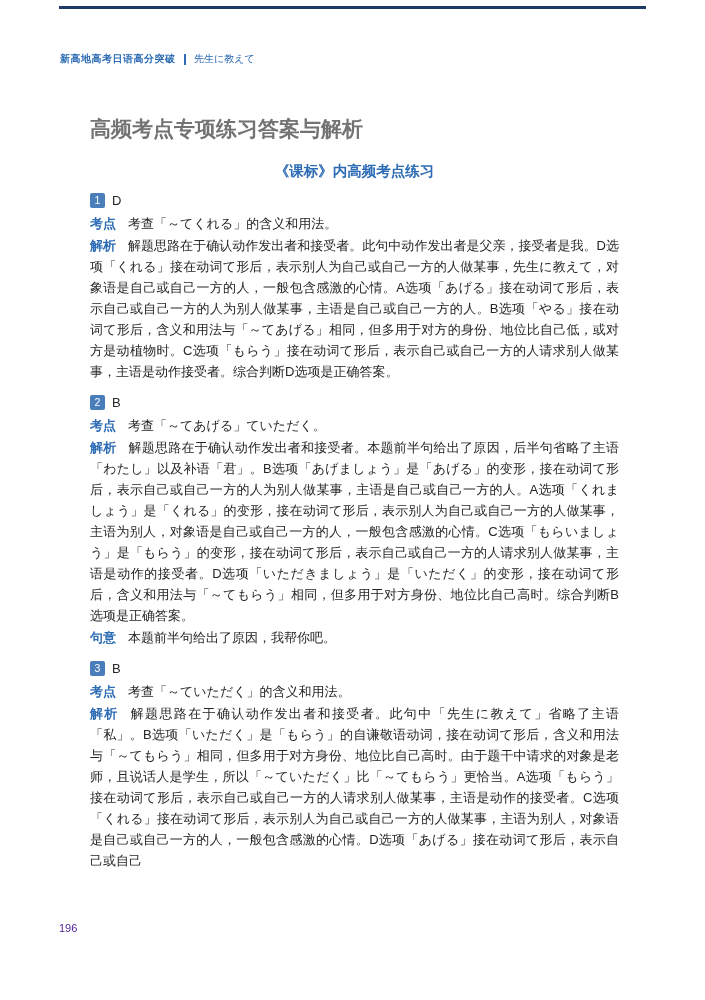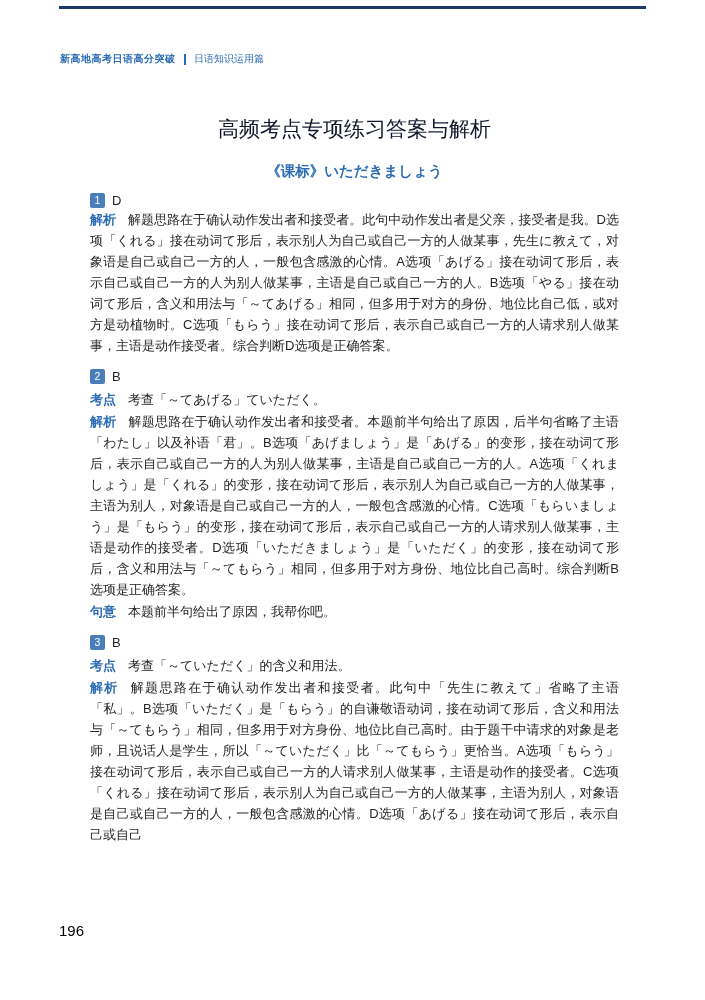--- a/index.html
+++ b/index.html
@@ -33,25 +33,25 @@
     width: 2.5px; height: 11px;
     background: #2d6cb4;
     margin: 0 8px;
   }
   .content {
     position: absolute;
     top: 116px; left: 88px;
     width: 529px;
   }
   .title {
-    text-align: center;
+    text-align: left;
     font-size: 21px;
     line-height: 26px;
-    font-weight: normal;
-    color: #0f172a;
+    font-weight: bold;
+    color: #737373;
   }
   .subtitle {
     text-align: center;
     font-size: 14.5px;
     line-height: 18px;
     font-weight: bold;
     color: #2d6cb4;
     margin-top: 20px;
   }
   .section-heading {
@@ -89,47 +89,50 @@
   }
   .para.first { margin-top: 5px; }
   .label {
     color: #2d6cb4;
     font-weight: bold;
     margin-right: 12px;
   }
   .page-number {
     position: absolute;
     left: 57px; top: 922px;
-    font-size: 15px;
-    color: #000000;
+    font-size: 11px;
+    color: #4c1d95;
   }
 </style>
 </head>
 <body>
 
 <div class="page">
 
   <div class="top-rule"></div>
 
   <div class="header">
     <span class="part1">新高地高考日语高分突破</span>
     <span class="divider"></span>
-    <span class="part2">日语知识运用篇</span>
+    <span class="part2">先生に教えて</span>
   </div>
 
   <div class="content">
 
     <div class="title">高频考点专项练习答案与解析</div>
-    <div class="subtitle">《课标》いただきましょう</div>
+    <div class="subtitle">《课标》内高频考点练习</div>
 
     <div class="question">
       <div class="answer-line">
         <span class="badge">1</span>
         <span class="answer">D</span>
       </div>
+      <p class="para first">
+        <span class="label">考点</span><span>考查「～てくれる」的含义和用法。</span>
+      </p>
       <p class="para">
         <span class="label">解析</span><span>解题思路在于确认动作发出者和接受者。此句中动作发出者是父亲，接受者是我。D选项「くれる」接在动词て形后，表示别人为自己或自己一方的人做某事，先生に教えて，对象语是自己或自己一方的人，一般包含感激的心情。A选项「あげる」接在动词て形后，表示自己或自己一方的人为别人做某事，主语是自己或自己一方的人。B选项「やる」接在动词て形后，含义和用法与「～てあげる」相同，但多用于对方的身份、地位比自己低，或对方是动植物时。C选项「もらう」接在动词て形后，表示自己或自己一方的人请求别人做某事，主语是动作接受者。综合判断D选项是正确答案。</span>
       </p>
     </div>
 
     <div class="question">
       <div class="answer-line">
         <span class="badge">2</span>
         <span class="answer">B</span>
       </div>

